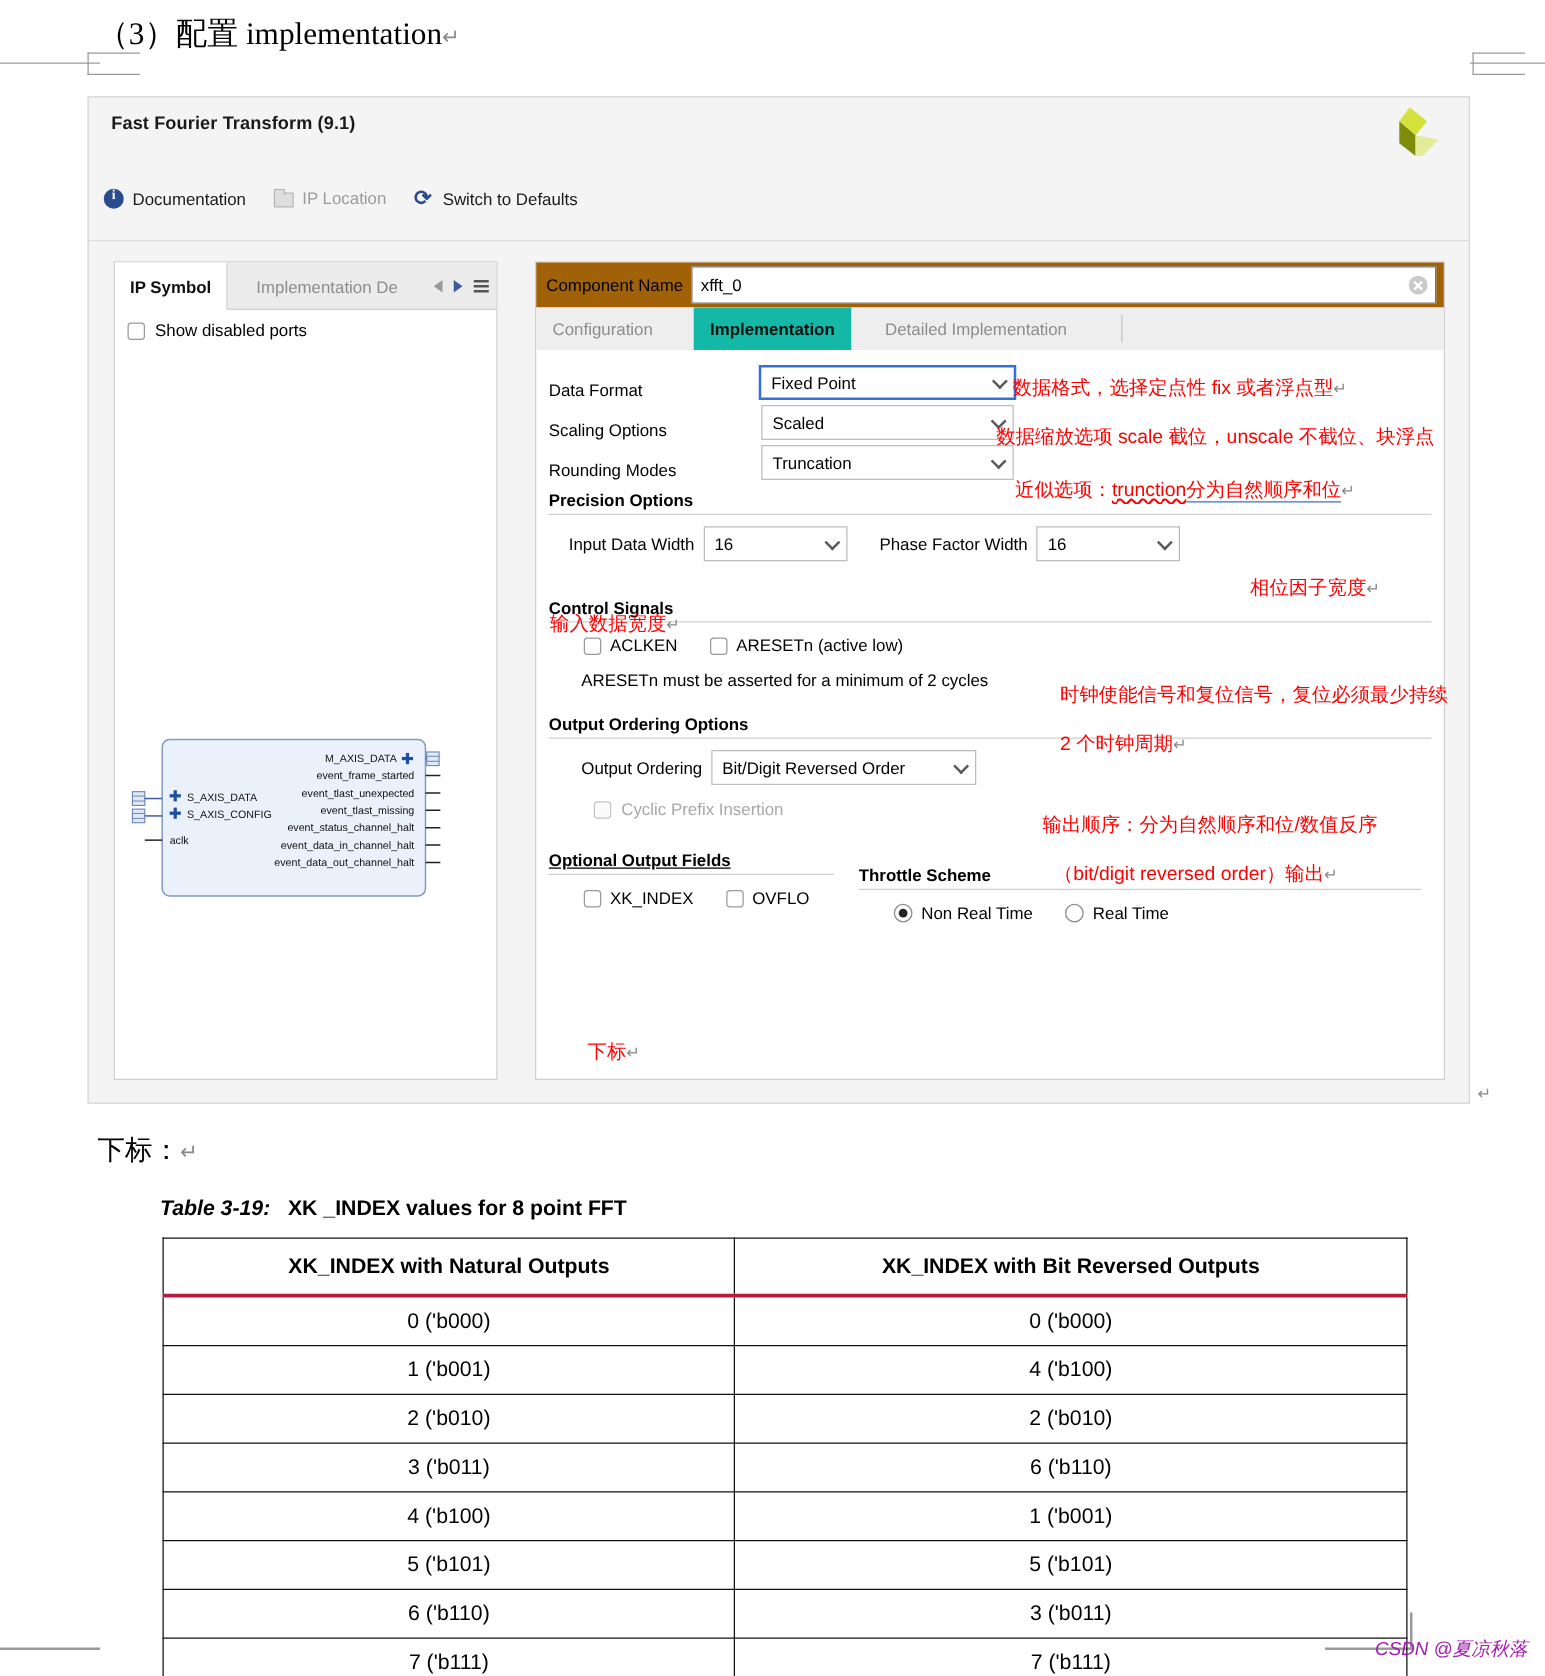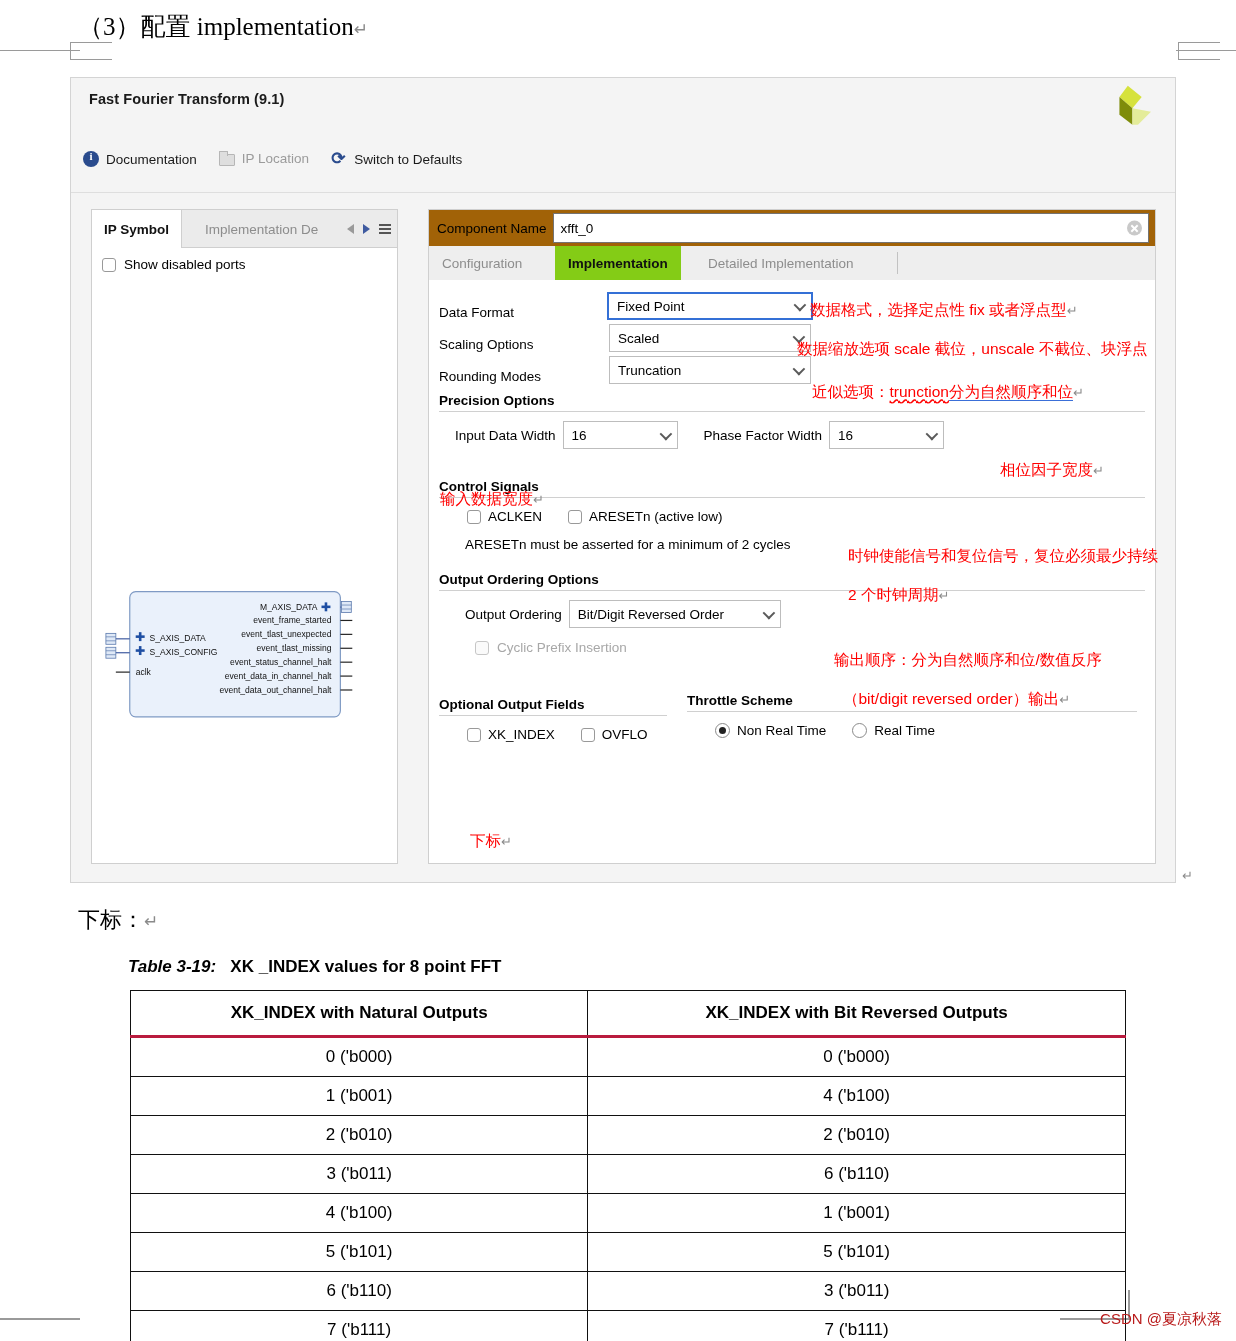--- a/index.html
+++ b/index.html
@@ -103,21 +103,21 @@
     content:""; position:absolute; left:3px; top:6.5px; width:9px; height:2px; background:#fff;
   }
   .clear-ico:before { transform:rotate(45deg); }
   .clear-ico:after  { transform:rotate(-45deg); }
 
   .tabbar { position:absolute; left:0; top:36px; width:100%; height:34px; background:#eeeeee; }
   .tab {
     position:absolute; top:0; height:34px; display:flex; align-items:center; padding:0 13px;
     font-size:13.5px; color:#8d8d8d; white-space:nowrap;
   }
-  .tab.active { background:#84cc16; color:#111; font-weight:bold; }
+  .tab.active { background:#14b8a6; color:#111; font-weight:bold; }
   .tab-sep { position:absolute; top:6px; width:1px; height:22px; background:#c2c2c2; }
 
   .form { position:absolute; left:0; top:70px; right:0; bottom:0; padding:8px 0 0 0; }
 
   .fld-row { display:flex; align-items:flex-end; height:32px; margin-left:10px;gap:43px; }
   .fld-label { font-size:13.5px; width:125px; }
   .sel {
     position:relative; height:28px; border:1px solid #bdbdbd; background:#fff;
     display:flex; align-items:center; padding:0 26px 0 8px; font-size:13.5px;
   }
@@ -171,22 +171,23 @@
   table.xk {
     position:absolute; left:130px; top:990px; width:996px;
     border-collapse:collapse; font-size:17px;
   }
   table.xk th, table.xk td {
     border:1px solid #111; text-align:center; padding:9px 0; font-weight:normal;
   }
   table.xk th { font-weight:bold; padding:12px 0; border-bottom:3px solid #b91b3e; }
 
   .watermark {
-    position:absolute; right:14px; bottom:12px; color:#b91c1c; font-size:15px;
+    position:absolute; right:14px; bottom:12px; color:#a21caf; font-size:15px;
     white-space:nowrap;
+    font-style:italic;
   }
 </style>
 </head>
 <body>
 
 <div class="margin-rule" style="left:0;top:50px;width:80px;height:1px;"></div>
 <div class="margin-rule" style="left:1176px;top:50px;width:60px;height:1px;"></div>
 <div class="margin-rule" style="left:70px;top:42px;width:1px;height:18px;"></div>
 <div class="margin-rule" style="left:70px;top:42px;width:42px;height:1px;"></div>
 <div class="margin-rule" style="left:70px;top:59px;width:42px;height:1px;"></div>
@@ -392,21 +393,21 @@
           <span class="chev"></span>
         </div>
       </div>
       <div class="cb-row" style="margin-left:46px;margin-top:12px;">
         <span class="cb dim"></span>
         <span class="muted">Cyclic Prefix Insertion</span>
       </div>
 
       <div class="two-col" style="margin-top:26px;">
         <div class="col" style="width:248px;">
-          <div class="section-title" style="margin-top:16px;">Optional Output Fields</div>
+          <div class="section-title" style="margin-top:0;text-decoration:underline;">Optional Output Fields</div>
           <div class="section-rule"></div>
           <div class="cb-row" style="margin-left:38px;">
             <span class="cb-item">
               <span class="cb"></span>
               <span>XK_INDEX</span>
             </span>
             <span class="cb-item">
               <span class="cb"></span>
               <span>OVFLO</span>
             </span>

